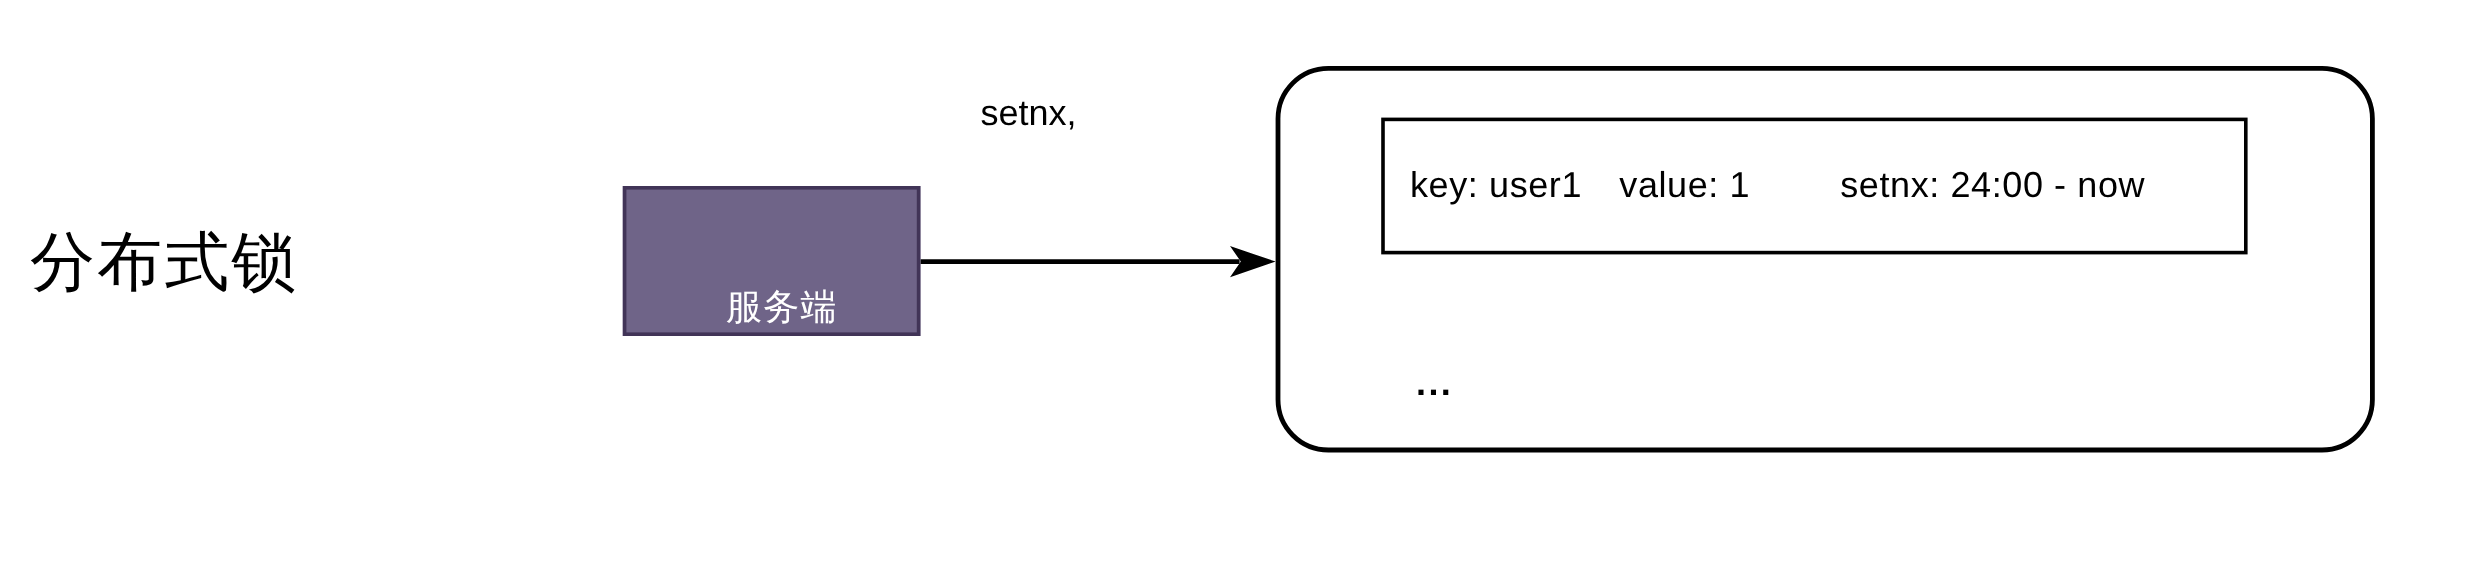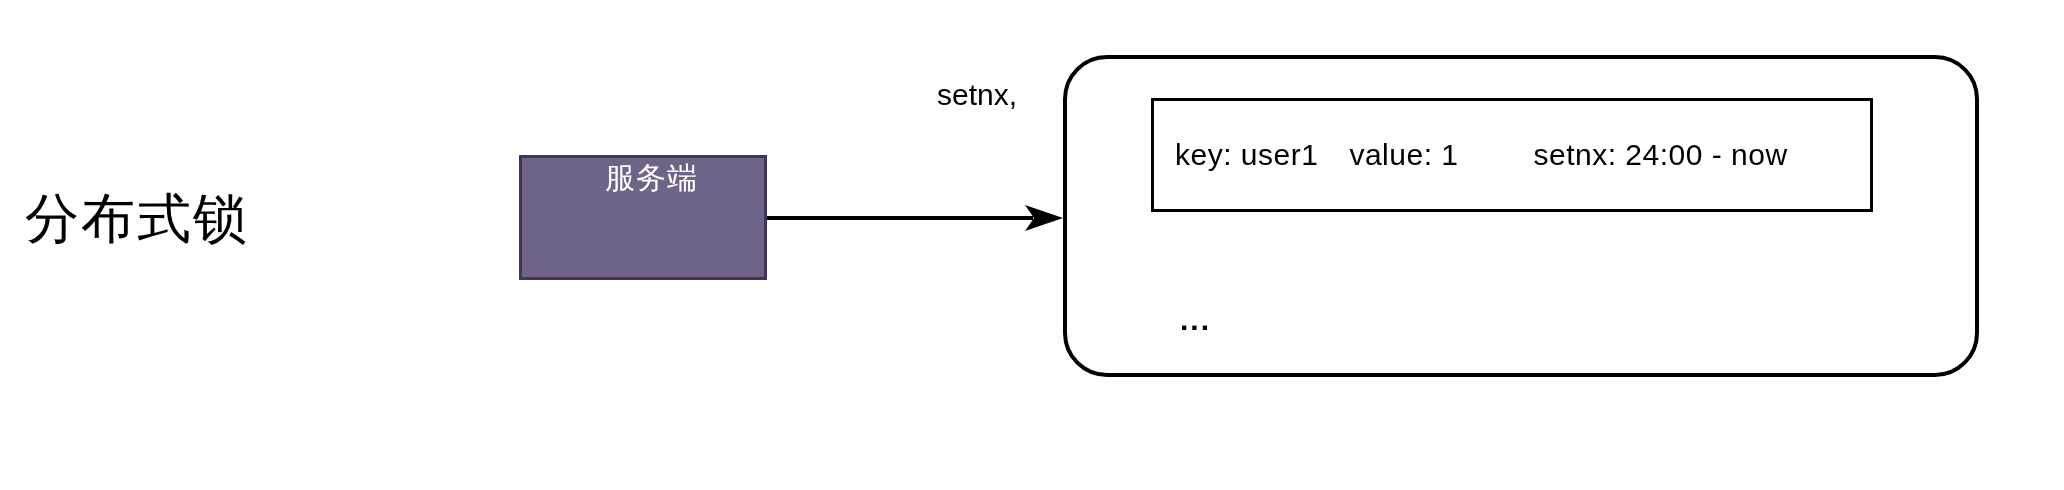--- a/index.html
+++ b/index.html
@@ -28,42 +28,42 @@
   .server-box {
     position: absolute;
     left: 519px;
     top: 155px;
     width: 248px;
     height: 125px;
     box-sizing: border-box;
     background: var(--server-fill, #6F6488);
     border: 3px solid var(--server-border, #413457);
     display: flex;
-    align-items: flex-start;
+    align-items: flex-end;
     justify-content: center;
     padding-left: 17px;
   }
   .server-label {
     color: var(--server-text, #ffffff);
     font-size: 30px;
     letter-spacing: 1px;
   }
   .arrow-svg {
     position: absolute;
     left: 767px;
     top: 198px;
     width: 298px;
     height: 40px;
   }
   .arrow-label {
     position: absolute;
     left: 817px;
     top: 78px;
     width: 200px;
-    text-align: right;
+    text-align: left;
     font-size: 30px;
     line-height: 34px;
     white-space: nowrap;
   }
   .store-box {
     position: absolute;
     left: 1063px;
     top: 55px;
     width: 916px;
     height: 322px;

